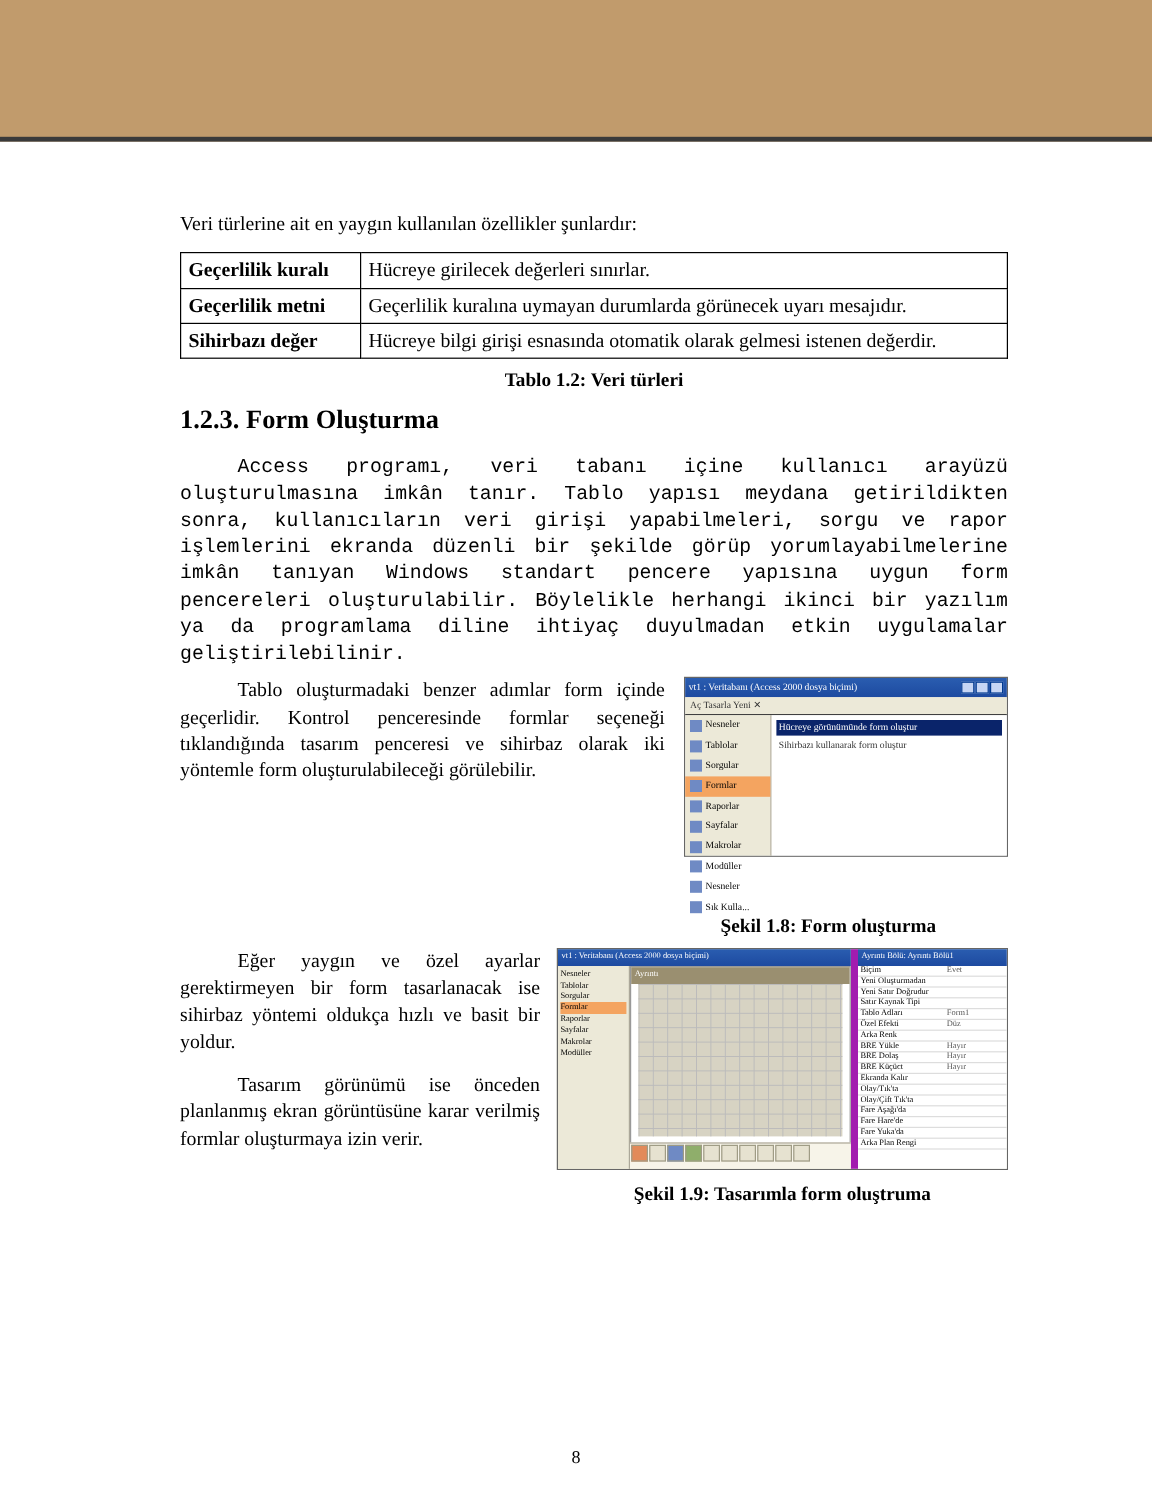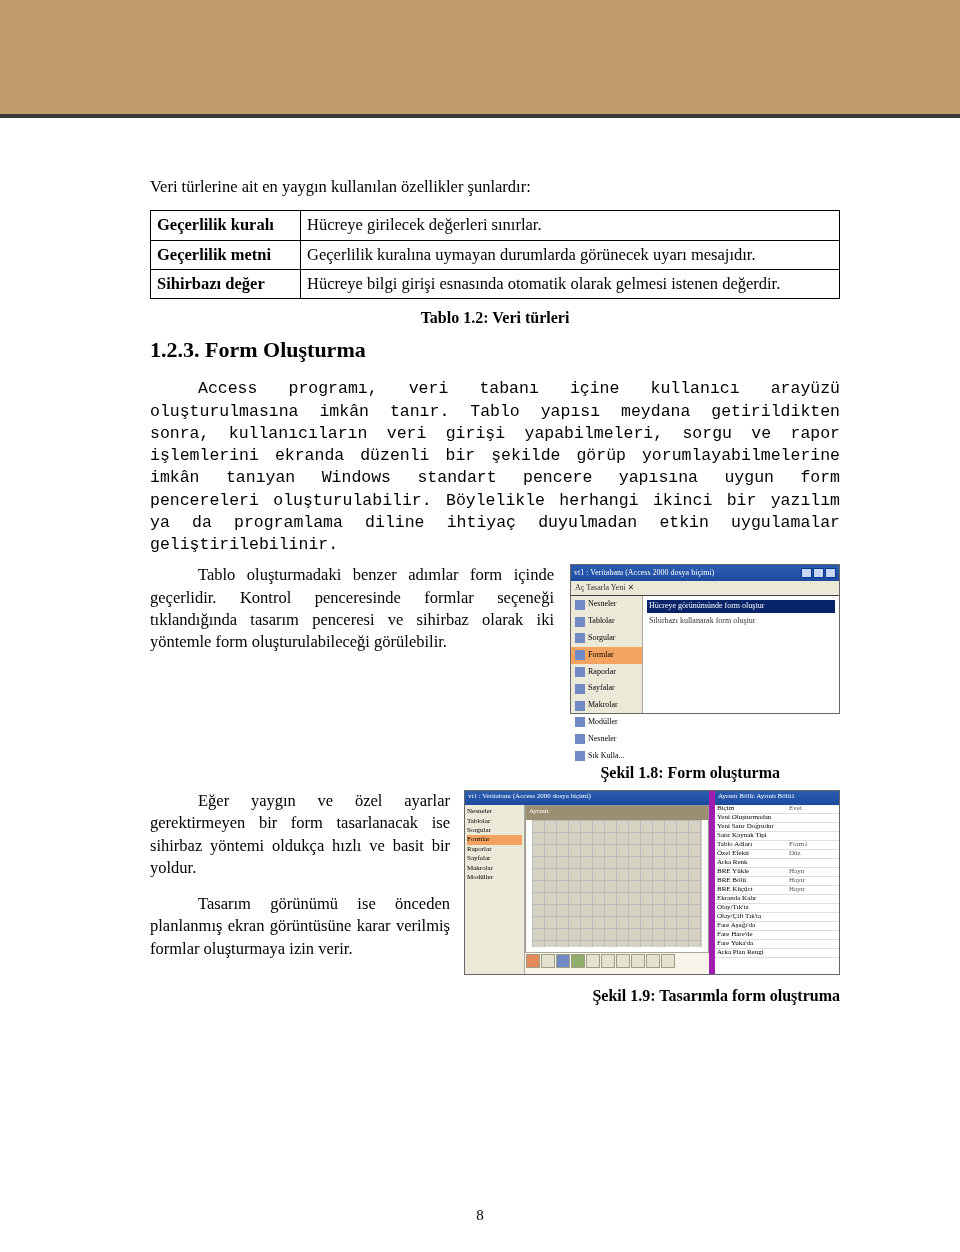--- a/index.html
+++ b/index.html
@@ -177,21 +177,21 @@
   .designwin .rightarea .pbar {
     height:14px; background:linear-gradient(#2a5db0,#1d4aa0); color:#fff; padding:1px 3px;
   }
   .designwin .rightarea .proplist { flex:1; overflow:hidden; }
   .designwin .rightarea .proplist .prow {
     display:flex; border-bottom:1px solid #ddd; padding:0 2px; height:9px; align-items:center;
   }
   .designwin .rightarea .proplist .prow span:first-child{ flex:0 0 60%; overflow:hidden; white-space:nowrap;}
   .designwin .rightarea .proplist .prow span:last-child{ flex:1; color:#555; overflow:hidden;}
   .figcap3 {
-    font-weight:bold; font-size:16px; text-align:right; margin-top:10px;
+    font-weight:bold; font-size:16px; text-align:center; margin-top:10px;
   }
   .pagenum {
     position:absolute;
     bottom: 28px;
     left: 0; right: 0;
     text-align:center;
     font-size: 15px;
   }
 </style>
 </head>
@@ -358,21 +358,21 @@
                 </div>
                 <div class="prow">
                   <span>Arka Renk</span>
                   <span></span>
                 </div>
                 <div class="prow">
                   <span>BRE Yükle</span>
                   <span>Hayır</span>
                 </div>
                 <div class="prow">
-                  <span>BRE Bölü</span>
+                  <span>BRE Dolaş</span>
                   <span>Hayır</span>
                 </div>
                 <div class="prow">
                   <span>BRE Küçüct</span>
                   <span>Hayır</span>
                 </div>
                 <div class="prow">
                   <span>Ekranda Kalır</span>
                   <span></span>
                 </div>

